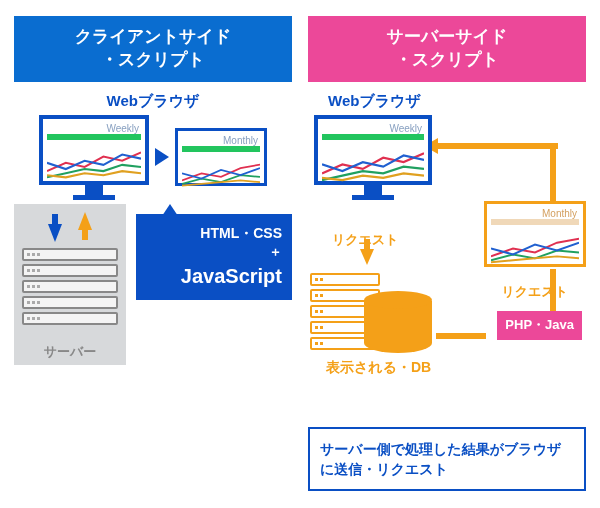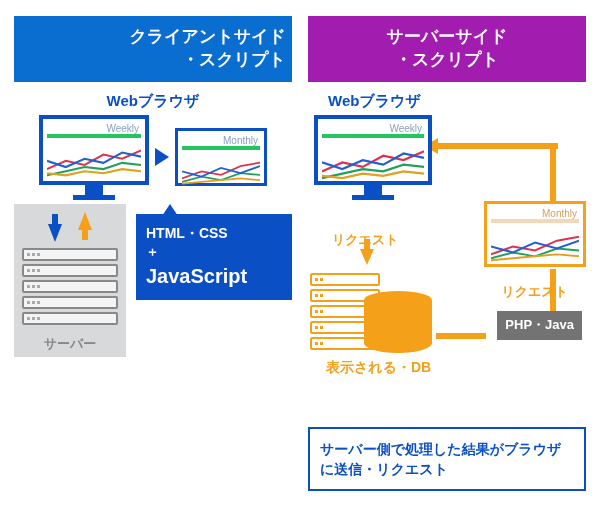--- a/index.html
+++ b/index.html
@@ -2,67 +2,67 @@
 <html><head>
 <meta charset="utf-8">
 <style>
   * { margin: 0; padding: 0; box-sizing: border-box; }
   body { font-family: "Hiragino Kaku Gothic Pro", "Meiryo", sans-serif; width: 600px; height: 508px; background: #fff; position: relative; }
   .container { display: flex; gap: 16px; padding: 16px 14px; }
   .panel { flex: 1; position: relative; }
   .panel-left { }
   .panel-right { }
   .header { color: #fff; font-weight: bold; font-size: 17px; text-align: center; padding: 10px 6px; line-height: 1.35; }
-  .header-left { background: #0a6dd0; text-align: right; }
-  .header-right { background: #a21caf; }
+  .header-left { background: #0a6dd0; }
+  .header-right { background: #ec4899; }
   .section-title { color: #0a4fc4; font-weight: bold; font-size: 15px; text-align: center; margin: 10px 0 4px; }
   .browser-row { display: flex; align-items: center; justify-content: center; gap: 6px; }
   .monitor { width: 110px; }
   .monitor .screen { border: 4px solid #0a4fc4; background: #fff; height: 70px; padding: 4px; display: flex; flex-direction: column; }
   .monitor.small .screen { height: 58px; }
   .monitor .stand { width: 18px; height: 10px; background: #0a4fc4; margin: 0 auto; }
   .monitor .base { width: 42px; height: 5px; background: #0a4fc4; margin: 0 auto; }
-  .screen-label { font-size: 10px; color: #88a0c0; text-align: right; padding-right: 2px; border-bottom: 4px solid #22c55e; margin-bottom: 2px; }
+  .screen-label { font-size: 10px; color: #88a0c0; text-align: right; padding-right: 2px; border-bottom: 6px solid #22c55e; margin-bottom: 2px; }
   .chart { flex: 1; position: relative; }
   .chart svg { width: 100%; height: 100%; }
   .arrow-right-sm { width: 0; height: 0; border-left: 14px solid #0a4fc4; border-top: 9px solid transparent; border-bottom: 9px solid transparent; }
-  .callout { background: #0a4fc4; color: #fff; padding: 10px 10px; margin-top: 10px; font-weight: bold; text-align: left; position: relative; font-size: 14px; line-height: 1.4; }
+  .callout { background: #0a4fc4; color: #fff; padding: 10px 10px; margin-top: 10px; font-weight: bold; text-align: right; position: relative; font-size: 14px; line-height: 1.4; }
   .callout .plus { display:block; font-size: 13px; }
   .callout .js { font-size: 20px; }
   .callout:before { content: ""; position: absolute; top: -10px; left: 26px; border-bottom: 12px solid #0a4fc4; border-left: 8px solid transparent; border-right: 8px solid transparent; }
   .below-row { display: flex; gap: 10px; margin-top: 4px; }
   .server-box { background: #d7d9db; padding: 8px 8px 4px; width: 112px; }
   .updown { display: flex; justify-content: center; gap: 16px; margin-bottom: 6px; }
   .arr-down { width: 0; height: 0; border-top: 18px solid #0a4fc4; border-left: 7px solid transparent; border-right: 7px solid transparent; position: relative; }
   .arr-down:before { content:""; position:absolute; top:-28px; left:-3px; width:6px; height:12px; background:#0a4fc4; }
   .arr-up { width: 0; height: 0; border-bottom: 18px solid #f4a018; border-left: 7px solid transparent; border-right: 7px solid transparent; position: relative; }
   .arr-up:before { content:""; position:absolute; bottom:-28px; left:-3px; width:6px; height:12px; background:#f4a018; }
   .rack { }
   .disk { height: 13px; border: 2px solid #888; border-radius: 2px; margin-bottom: 3px; background: #f4f4f4; display:flex; align-items:center; padding-left:3px; gap:2px;}
   .disk i { width:3px; height:3px; background:#aaa; display:inline-block;}
-  .server-label { color: #888; font-weight: bold; font-size: 13px; text-align: center; margin-top: 10px; }
+  .server-label { color: #888; font-weight: bold; font-size: 13px; text-align: center; margin-top: 18px; }
   .bottom-box { border: 2px solid #0a4fc4; color: #0a4fc4; font-weight: bold; font-size: 14px; padding: 10px 10px; margin-top: 12px; line-height: 1.45; }
 
   
   .right-stage { position: relative; height: 300px; }
   .right-browser { position: absolute; left: 6px; top: 0; }
   .orange-monitor .screen { border: 3px solid #f4a018; background:#fff; height:66px; width:102px; padding:4px; display:flex; flex-direction:column;}
   .req-label { position:absolute; left: 24px; top: 116px; color:#f4a018; font-weight:bold; font-size:13px;}
   .req-arrow { position:absolute; left: 52px; top: 134px; width:0; height:0; border-top: 16px solid #f4a018; border-left:7px solid transparent; border-right:7px solid transparent;}
   .req-arrow:before{ content:""; position:absolute; top:-26px; left:-3px; width:6px; height:12px; background:#f4a018;}
   .server-orange { position:absolute; left: 2px; top: 158px; }
   .server-orange .disk { border-color:#f4a018; background:#fff; }
   .server-orange .disk i { background:#f4a018; }
   .dbcyl { position:absolute; left: 56px; top: 176px; }
   .dbcyl .cyl { width: 68px; height: 18px; background:#f4a018; border-radius: 50%/50%; margin-bottom:-8px; position:relative; z-index:2;}
   .dbcyl .body { width:68px; height:52px; background:#f4a018; border-radius: 0 0 34px 34px / 0 0 10px 10px; }
   .sv-db-label { position:absolute; left: 18px; top: 244px; color:#f4a018; font-weight:bold; font-size:14px;}
   .resp-monitor { position:absolute; right: 0px; top: 86px; }
   .resp-label { position:absolute; right: 18px; top: 168px; color:#f4a018; font-weight:bold; font-size:13px;}
-  .lang-box { position:absolute; right: 4px; top: 196px; background:#737373; color:#fff; font-weight:bold; font-size:13px; padding:6px 8px; line-height:1.3; }
+  .lang-box { position:absolute; right: 4px; top: 196px; background:#ec4899; color:#fff; font-weight:bold; font-size:13px; padding:6px 8px; line-height:1.3; }
   
   .conn { position:absolute; background:#f4a018; }
   .conn-head-left { position:absolute; width:0;height:0; border-right:14px solid #f4a018; border-top:8px solid transparent; border-bottom:8px solid transparent;}
   
   .c1 { left:128px; top:218px; width:50px; height:6px;} 
   .c3 { right:30px; top:28px; width:6px; height:58px;} 
   .c4 { left:128px; top:28px; width:122px; height:6px;} 
   .head-into-browser { left:116px; top:23px; }
   .c5 { right:30px; top:154px; width:6px; height:44px;} 
   .screen-label.orange { color:#d4a060; border-bottom-color:#f0d8b8;}

